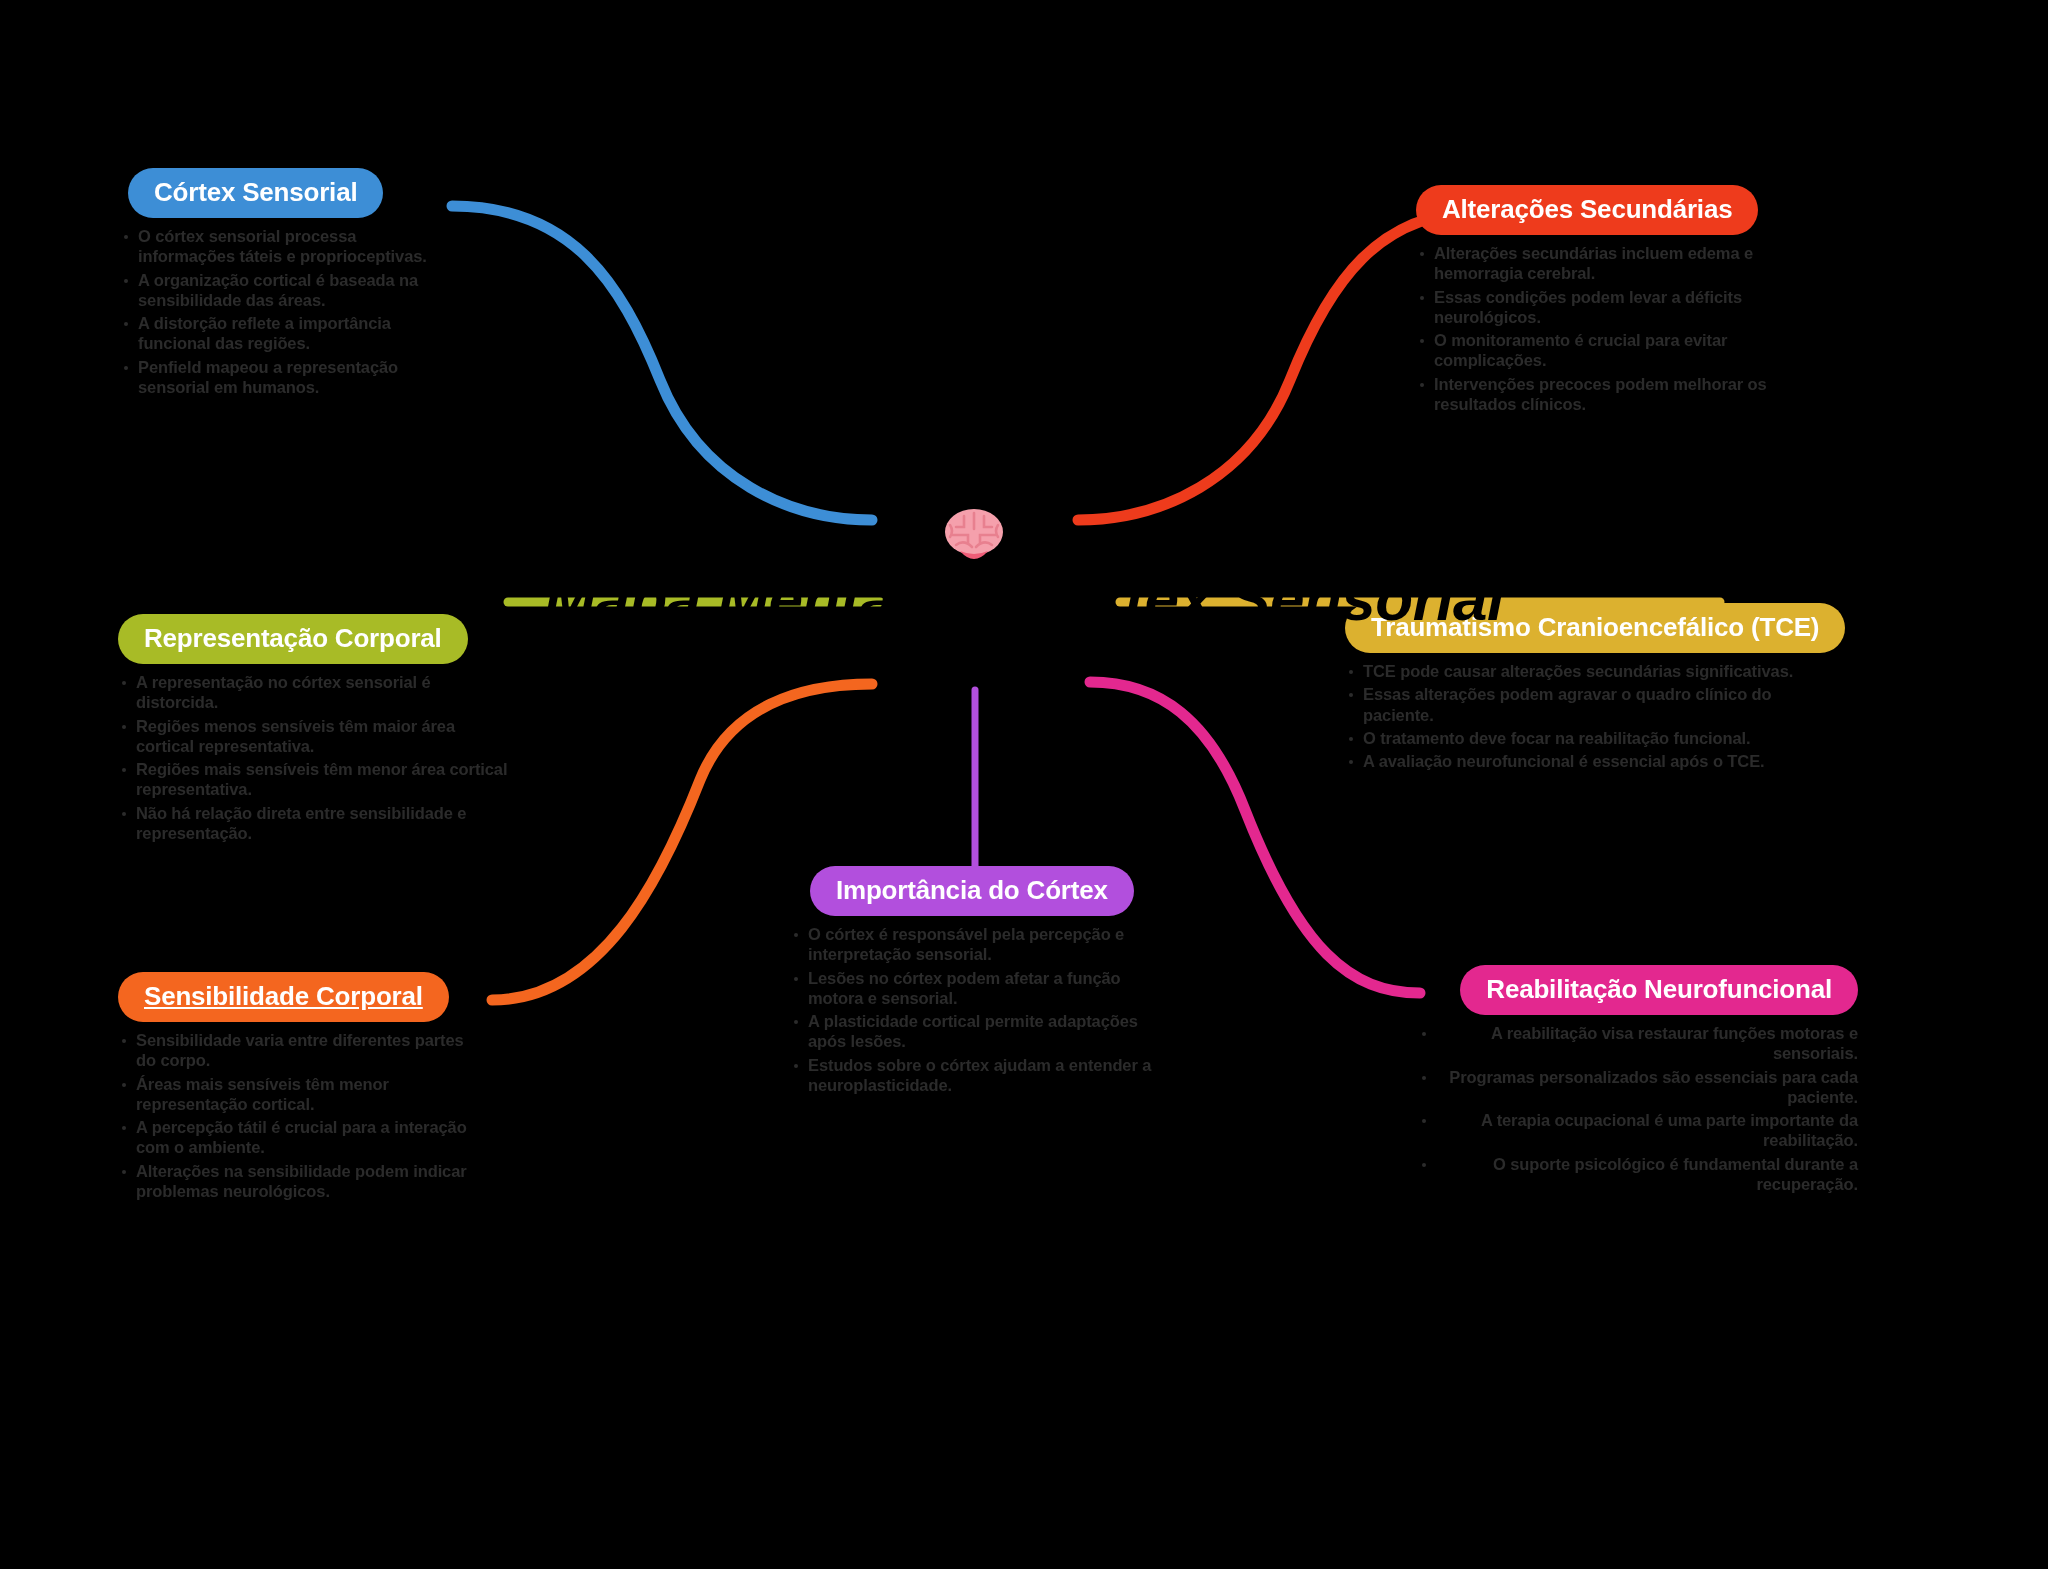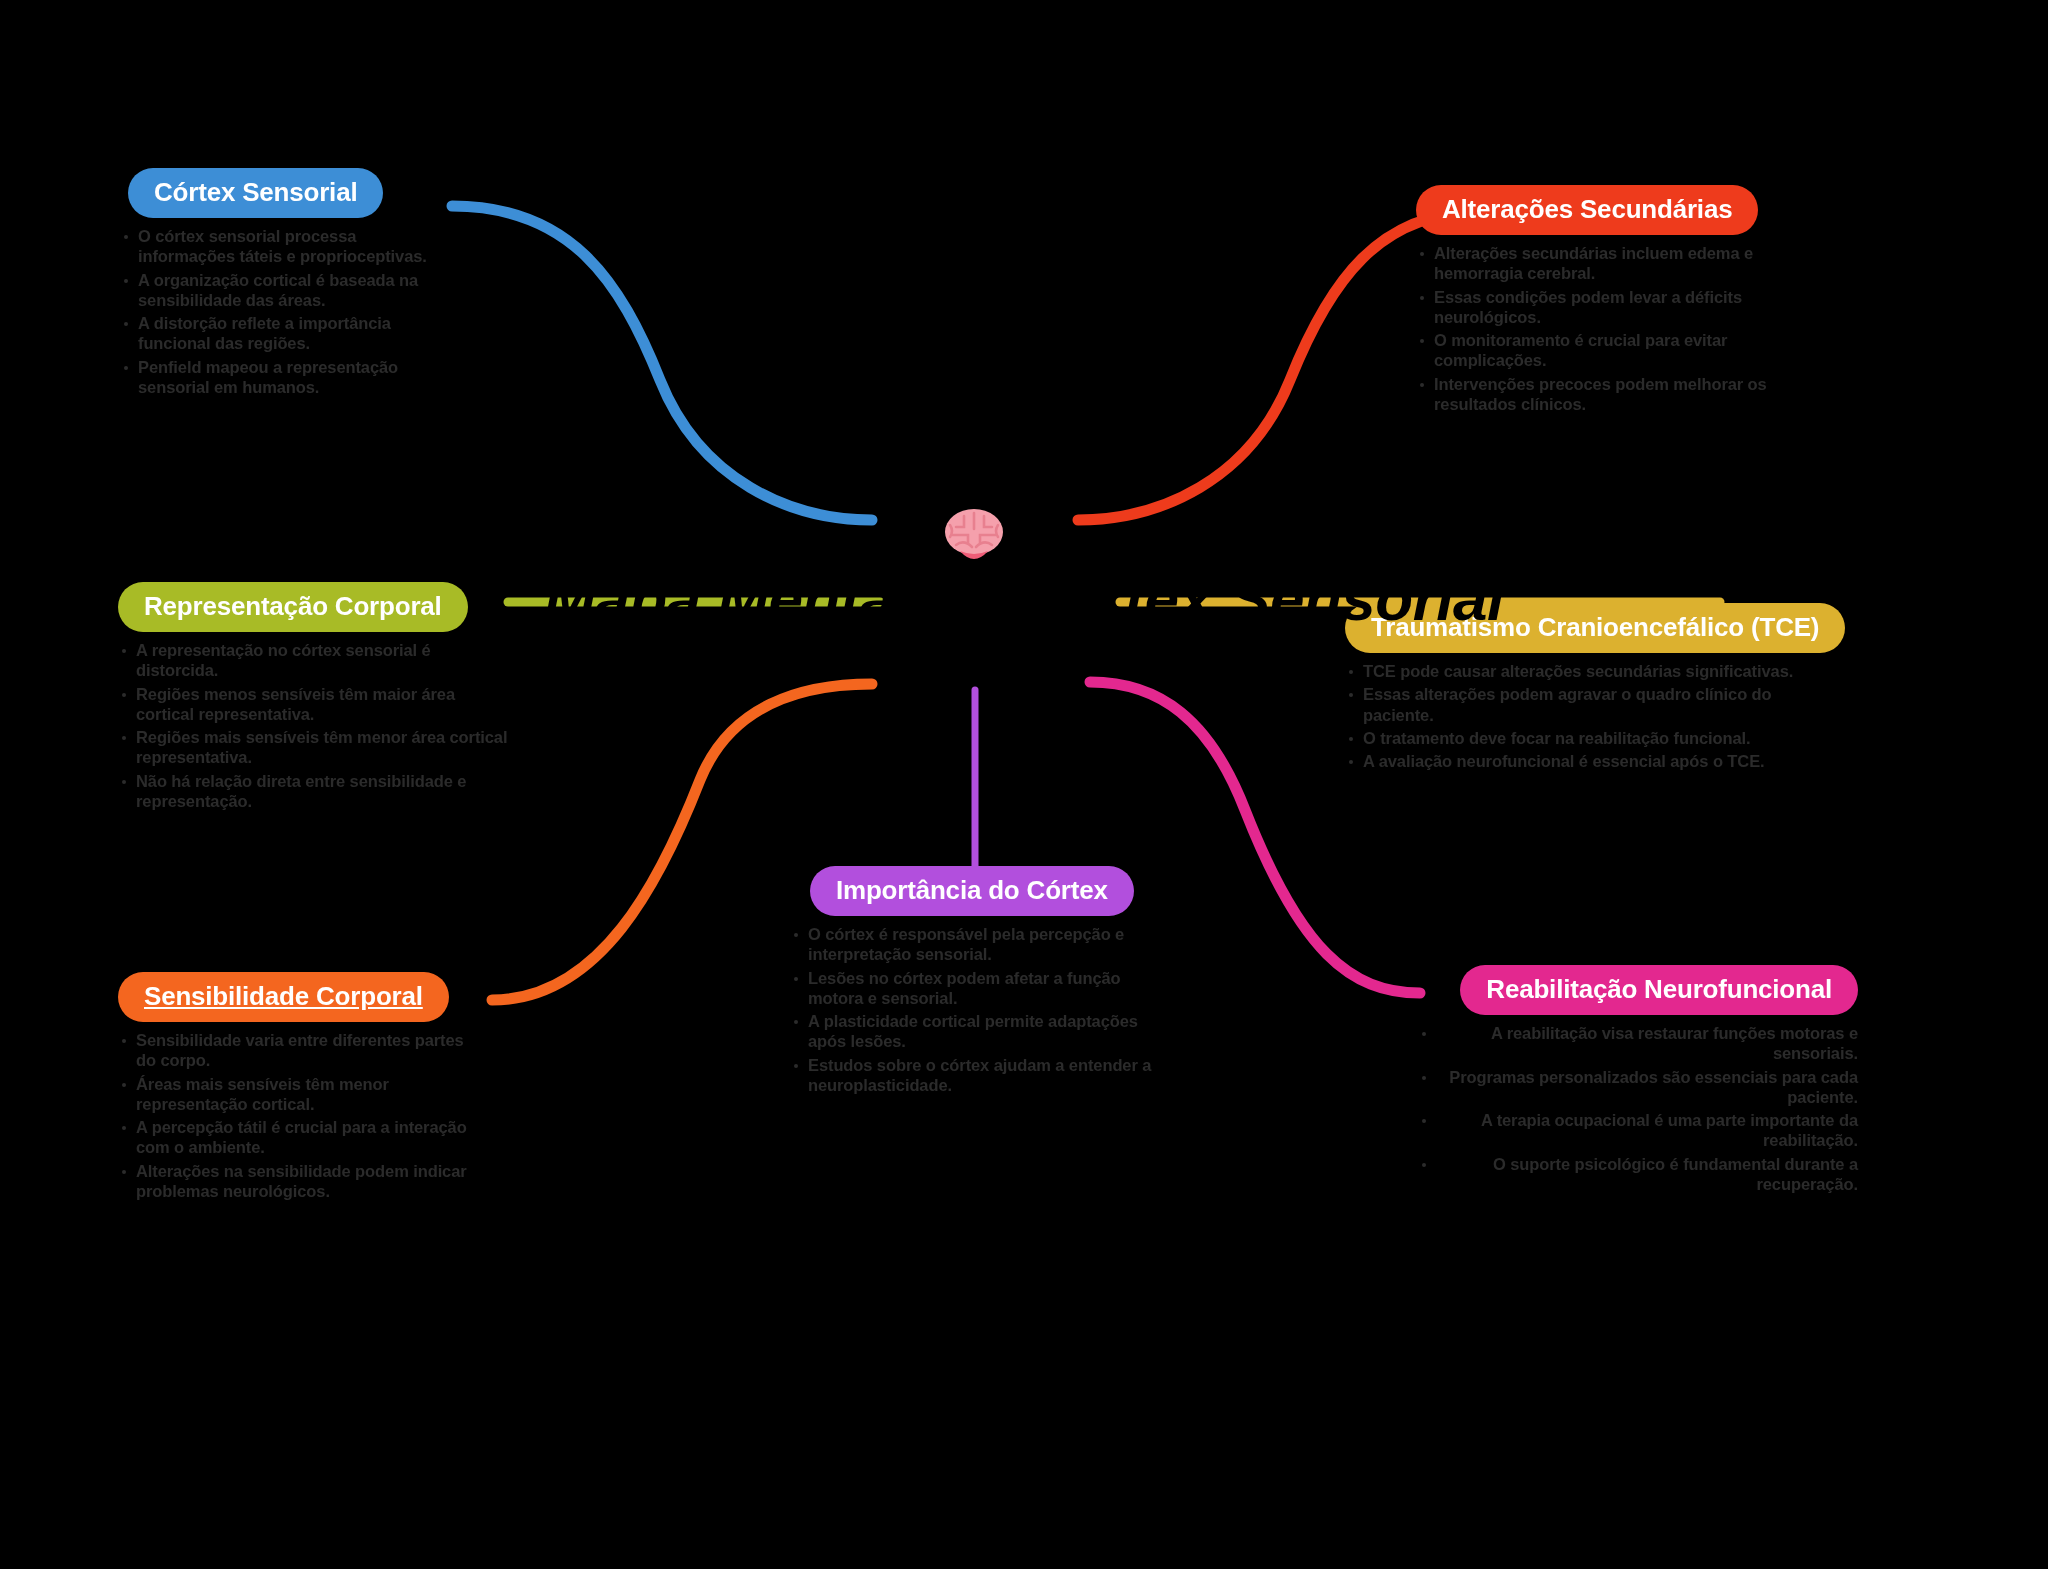--- a/index.html
+++ b/index.html
@@ -89,21 +89,21 @@
     top: 9px;
     width: 4px;
     height: 4px;
     border-radius: 50%;
     background: #2b2b2b;
   }
 
   
   #node-cortex-sensorial      { left: 120px;  top: 168px; width: 330px; }
   #node-alteracoes            { left: 1416px; top: 185px; width: 390px; }
-  #node-representacao         { left: 118px;  top: 582px; width: 390px; }
+  #node-representacao         { left: 118px;  top: 614px; width: 390px; }
   #node-tce                   { left: 1345px; top: 583px; width: 500px; margin-top: 20px; }
   #node-sensibilidade         { left: 118px;  top: 972px; width: 350px; }
   #node-importancia           { left: 790px;  top: 866px; width: 380px; }
   #node-reabilitacao          { left: 1418px; top: 965px; width: 440px; text-align: right; }
 
   #node-cortex-sensorial .node-pill { background: #3d8ed6; }
   #node-alteracoes .node-pill       { background: #ee3b1c; }
   #node-representacao .node-pill    { background: #a8bb26; }
   #node-tce .node-pill              { background: #dcb12f; }
   #node-sensibilidade .node-pill    { background: #f4661f; }

